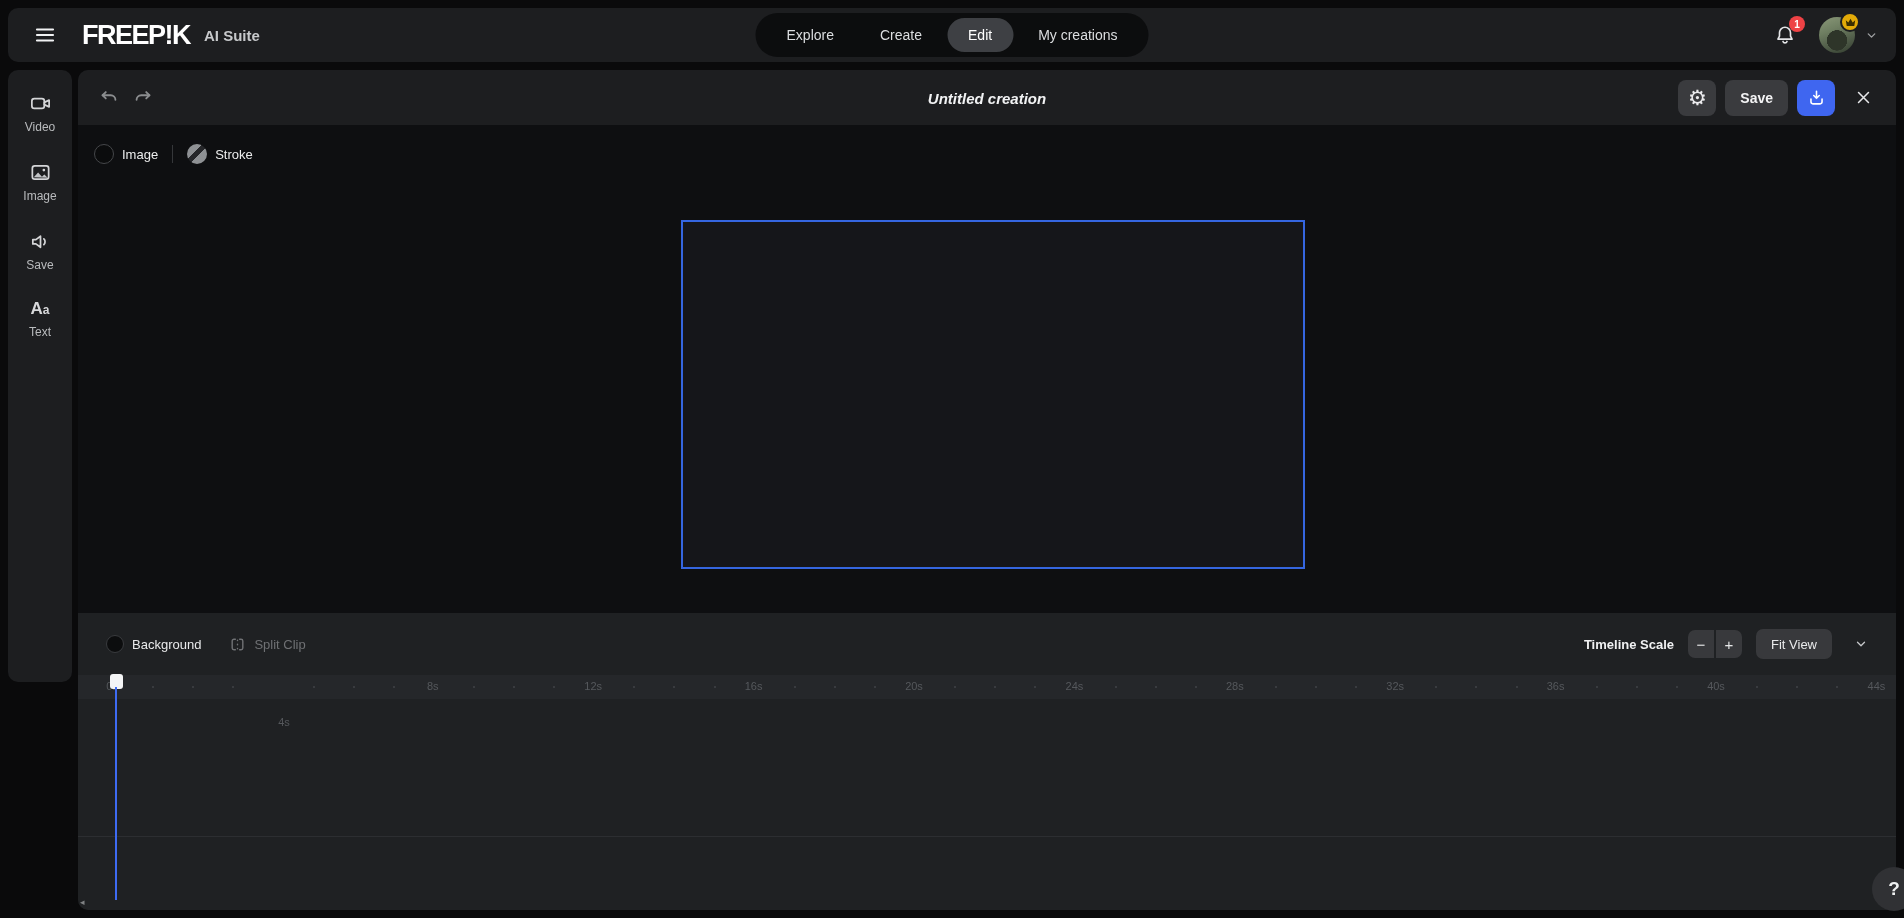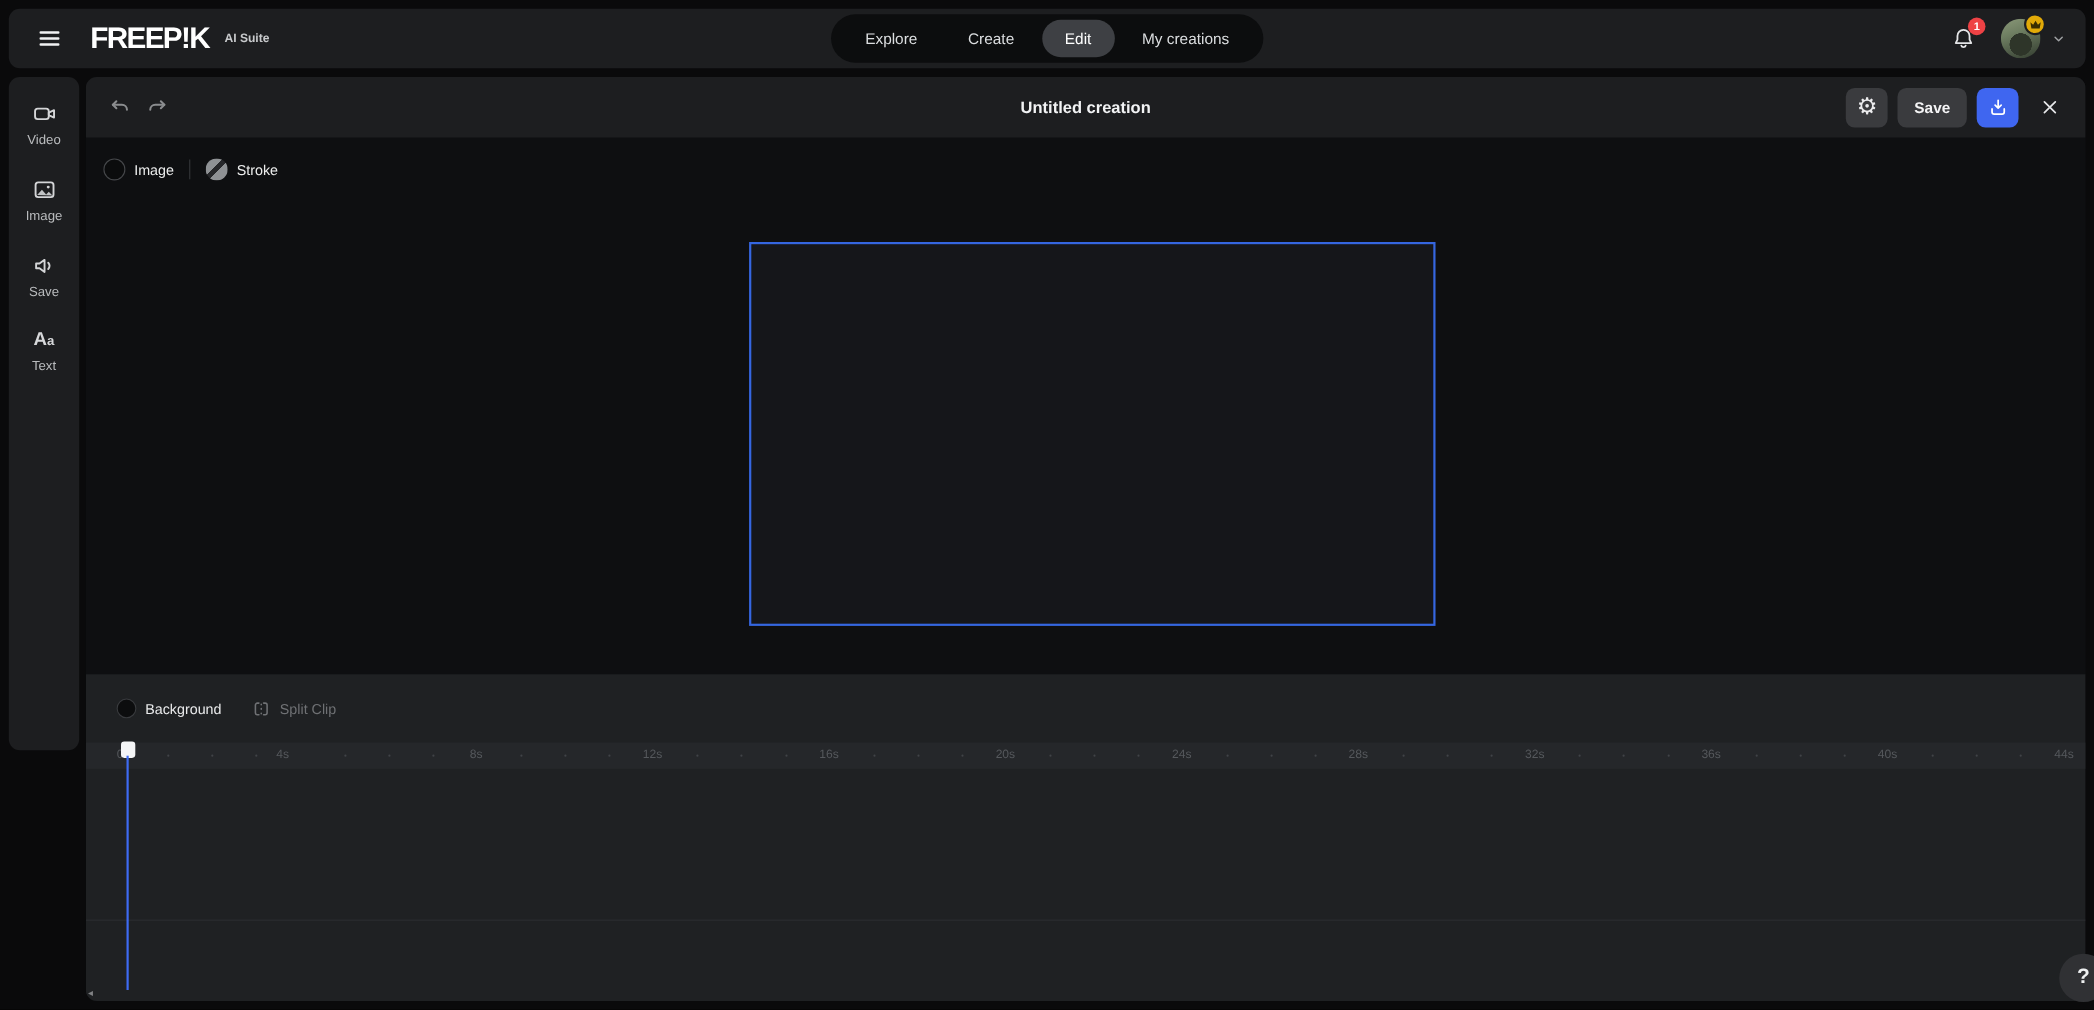--- a/index.html
+++ b/index.html
@@ -11,21 +11,21 @@
   }
   
   .topbar {
     position:absolute; left:8px; top:8px; width:1888px; height:54px;
     background:#1d1e20; border-radius:10px;
     display:flex; align-items:center; padding:0 18px;
   }
   .hamburger { width:38px; height:38px; display:flex; align-items:center; justify-content:center;
     background:none; border:none; cursor:pointer; border-radius:8px; }
   .logo { margin-left:18px; font-size:27px; font-weight:800; letter-spacing:-1.5px; color:#ffffff; }
-  .suite { margin-left:14px; font-size:11px; font-weight:700; color:#c7c9cb; }
+  .suite { margin-left:14px; font-size:15px; font-weight:700; color:#c7c9cb; }
   .tabgroup {
     position:absolute; left:50%; top:50%; transform:translate(-50%,-50%);
     height:44px; background:#0c0d0e; border-radius:22px;
     display:flex; align-items:center; padding:0 10px; gap:4px;
   }
   .tab {
     height:34px; padding:0 21px; border-radius:17px; border:none; background:none;
     font-size:14px; color:#dcdee0; display:flex; align-items:center; cursor:pointer;
     font-family:inherit;
   }
@@ -66,21 +66,21 @@
     position:absolute; left:78px; top:70px; width:1818px; height:840px;
     background:#0e0f11; border-radius:10px; overflow:hidden;
   }
   .editor-toolbar {
     position:absolute; left:0; top:0; width:100%; height:55px; background:#1d1e20;
     display:flex; align-items:center; padding:0 14px;
   }
   .icon-btn { width:34px; height:34px; display:flex; align-items:center; justify-content:center;
     background:none; border:none; cursor:pointer; border-radius:8px; }
   .doc-title { position:absolute; left:50%; top:50%; transform:translate(-50%,-50%);
-    font-size:15px; font-weight:700; color:#f2f3f4; cursor:text; }
+    font-size:15px; font-weight:700; color:#f2f3f4; cursor:text;font-style:italic; }
   .tb-right { margin-left:auto; display:flex; align-items:center; gap:9px; }
   .sq-btn { height:36px; min-width:38px; border:none; border-radius:8px; background:#3a3b3e;
     display:flex; align-items:center; justify-content:center; cursor:pointer; }
   .save-btn { padding:0 15px; font-size:14px; font-weight:700; color:#f4f4f5; font-family:inherit; }
   .dl-btn { background:#3f66f0; }
   .close-btn { background:none; }
   .gear-glyph { font-size:21px; color:#ececee; line-height:1; }
   
   .props { position:absolute; left:16px; top:72px; display:flex; align-items:center; height:24px; }
   .prop-btn { display:flex; align-items:center; gap:8px; background:none; border:none; cursor:pointer; }
@@ -289,28 +289,41 @@
             <svg width="17" height="17" viewBox="0 0 24 24" fill="none" stroke="#6f7174" stroke-width="2" stroke-linecap="round" stroke-linejoin="round">
               <path d="M9 4.5H7A2.5 2.5 0 0 0 4.5 7v10A2.5 2.5 0 0 0 7 19.5h2"></path>
               <path d="M15 4.5h2A2.5 2.5 0 0 1 19.5 7v10a2.5 2.5 0 0 1-2.5 2.5h-2"></path>
               <path d="M12 6v.5M12 11.5v1M12 17.5v.5"></path>
             </svg>
           </span>
           <span class="lbl">Split Clip</span>
         </button>
 
 
+        <div class="tl-right">
+          <span class="tl-scale-lbl">Timeline Scale</span>
+          <div class="stepper">
+            <button class="step-btn minus">−</button>
+            <button class="step-btn plus">+</button>
+          </div>
+          <button class="fitview-btn">Fit View</button>
+          <button class="tl-chevron">
+            <svg width="14" height="14" viewBox="0 0 24 24" fill="none" stroke="#c6c8ca" stroke-width="2.2" stroke-linecap="round" stroke-linejoin="round">
+              <path d="M6 9l6 6 6-6"></path>
+            </svg>
+          </button>
+        </div>
       </div>
 
       <div class="ruler" id="ruler">
           <span class="tick-label" style="left: 34px;">0s</span>
           <span class="tick-dot" style="left: 74.1px;"></span>
           <span class="tick-dot" style="left: 114.2px;"></span>
           <span class="tick-dot" style="left: 154.3px;"></span>
-          <span class="tick-label" style="left: 179px;">4s</span>
+          <span class="tick-label" style="left: 206px; margin-top: 36px;">4s</span>
           <span class="tick-dot" style="left: 234.5px;"></span>
           <span class="tick-dot" style="left: 274.6px;"></span>
           <span class="tick-dot" style="left: 314.7px;"></span>
           <span class="tick-label" style="left: 354.8px;">8s</span>
           <span class="tick-dot" style="left: 394.9px;"></span>
           <span class="tick-dot" style="left: 435px;"></span>
           <span class="tick-dot" style="left: 475.1px;"></span>
           <span class="tick-label" style="left: 515.2px;">12s</span>
           <span class="tick-dot" style="left: 555.3px;"></span>
           <span class="tick-dot" style="left: 595.4px;"></span>

